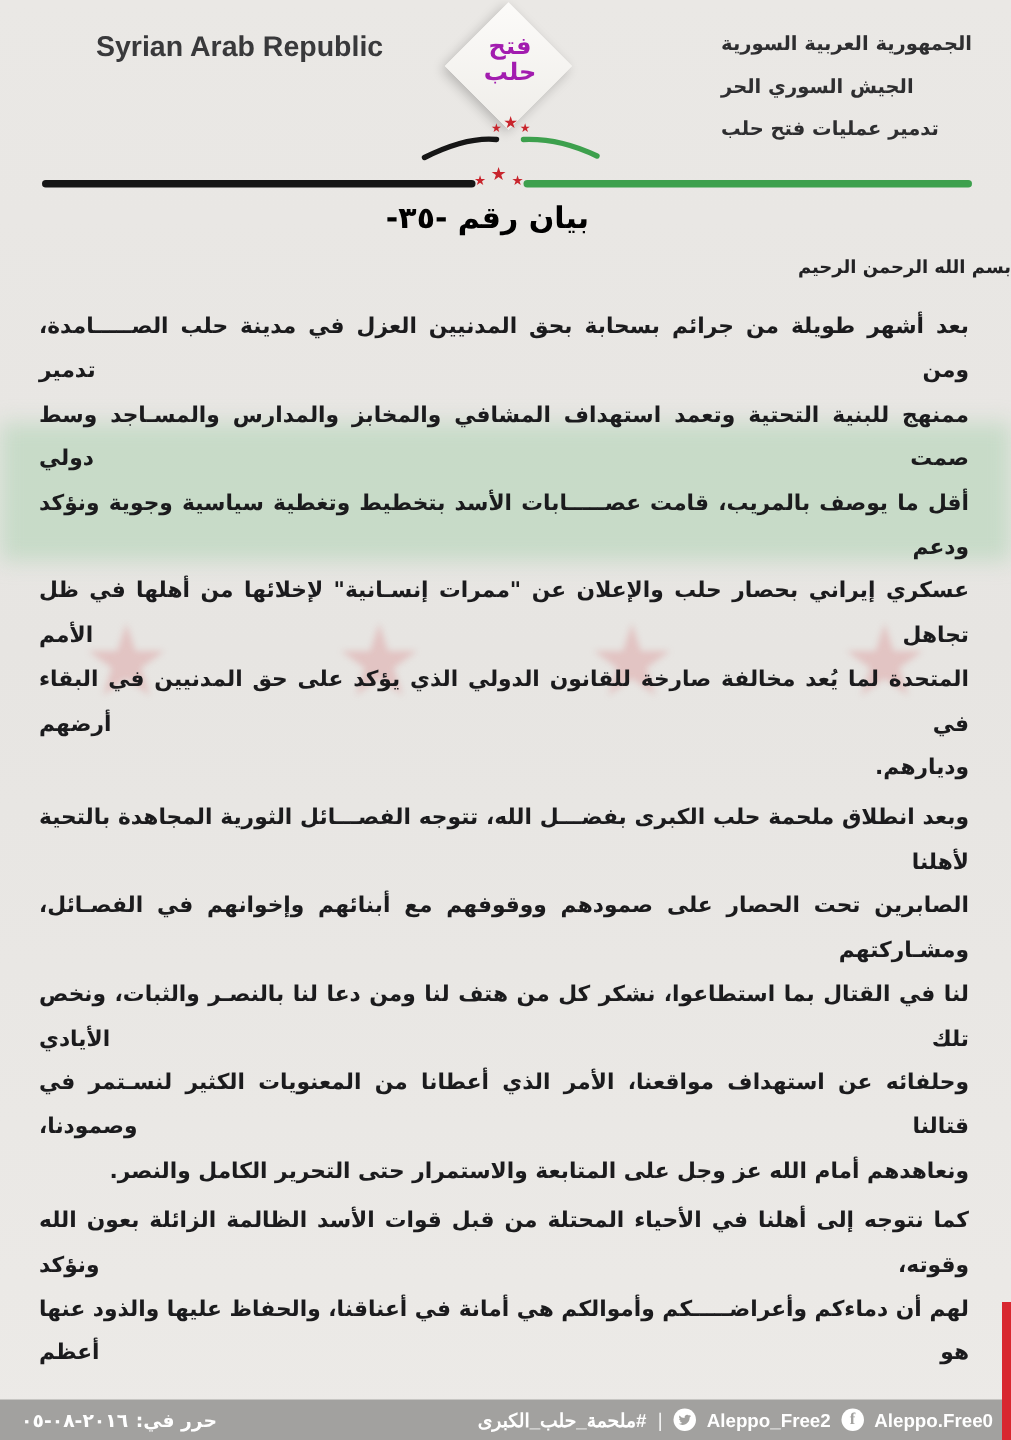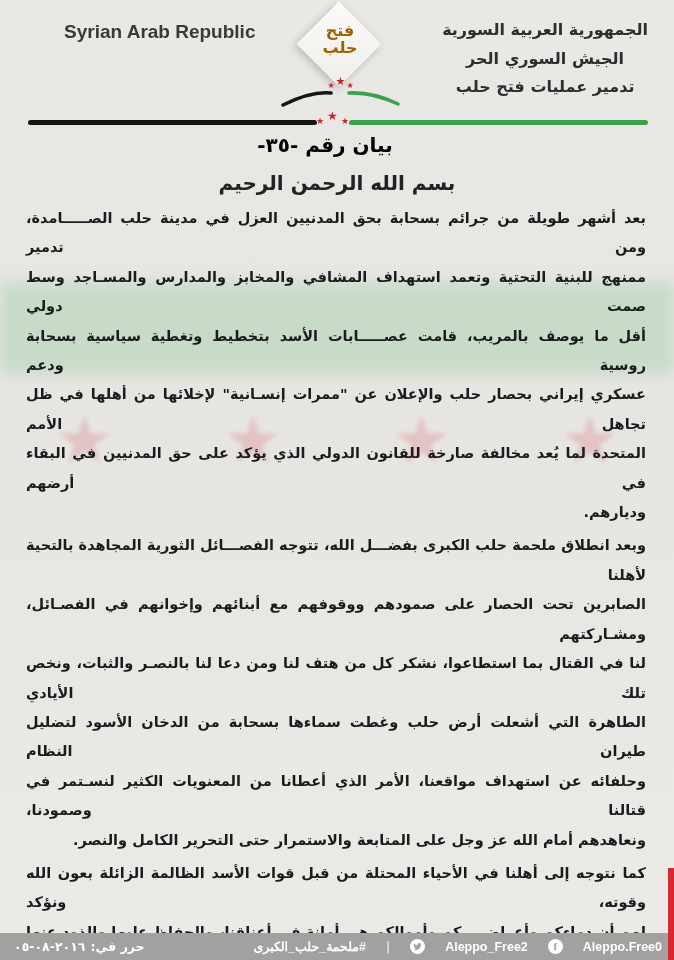--- a/index.html
+++ b/index.html
@@ -9,51 +9,51 @@
     font-family:"DejaVu Sans",sans-serif;color:#1c1c1e;
   }
   .abs{position:absolute;}
   
   .wm-green{top:282px;left:0;width:674px;height:92px;background:rgba(148,202,158,.38);filter:blur(7px);}
   .wm-stars{top:396px;left:0;width:674px;height:90px;display:flex;justify-content:space-around;align-items:center;filter:blur(2px);}
   .wm-star{font-size:66px;color:rgba(214,120,122,.30);line-height:1;}
   
   .hdr-en{left:64px;top:18px;font-family:"Liberation Sans",sans-serif;font-weight:bold;
           font-size:19px;line-height:27.5px;color:#39393b;}
-  .hdr-ar{right:26px;top:16px;direction:rtl;text-align:center;font-weight:bold;
-          font-size:16px;line-height:28.5px;color:#2e2e30;}
+  .hdr-ar{right:26px;top:16px;direction:rtl;text-align:left;font-weight:bold;
+          font-size:13px;line-height:28.5px;color:#2e2e30;}
   .logo{left:277px;top:6px;width:126px;height:108px;}
   .diamond{position:absolute;left:32px;top:8px;width:60px;height:60px;transform:rotate(45deg);
            background:linear-gradient(135deg,#fcfbf9,#efede9);box-shadow:0 3px 8px rgba(0,0,0,.22);}
-  .callig{position:absolute;left:0;top:16px;width:126px;text-align:center;color:#a16207;
+  .callig{position:absolute;left:0;top:16px;width:126px;text-align:center;color:#a21caf;
           font-weight:bold;font-size:16px;line-height:17px;direction:rtl;}
   .swoosh{position:absolute;left:0;top:78px;}
   .swoosh-stars{position:absolute;left:49px;top:72px;width:30px;text-align:center;color:#c8242c;font-size:8px;letter-spacing:1px;}
   .swoosh-stars .mid{font-size:11px;position:relative;top:-3px;}
   
   .divider{top:117px;left:28px;width:620px;height:14px;}
   .div-black{position:absolute;left:0;top:3px;width:289px;height:5px;background:#151515;border-radius:3px;}
   .div-green{position:absolute;left:321px;right:0;top:3px;height:5px;background:#3da04d;border-radius:3px;}
   .div-star{position:absolute;color:#c8242c;font-size:9px;line-height:1;}
   .ds1{left:288px;top:0;}
   .ds2{left:299px;top:-7px;font-size:12px;}
   .ds3{left:313px;top:0;}
   
   .title{top:133px;left:0;width:650px;text-align:center;direction:rtl;font-weight:bold;font-size:20px;color:#000000;}
-  .basmala{top:171px;left:0;width:674px;text-align:center;direction:rtl;font-weight:bold;font-size:20px;color:#222224;}
+  .basmala{top:171px;left:0;width:674px;direction:rtl;font-weight:bold;font-size:12px;color:#222224;}
   .body{top:204px;left:26px;width:620px;direction:rtl;font-weight:bold;font-size:14.5px;color:#1b1b1d;}
   .para{margin-bottom:4px;}
   .bline{line-height:29.4px;text-align:justify;text-align-last:justify;}
   .bline.last{text-align-last:right;}
   
   .footer{left:0;bottom:0;width:674px;height:27px;background:#a2a19f;color:#fff;
           display:flex;align-items:center;justify-content:space-between;
           padding:0 12px 0 14px;box-sizing:border-box;font-weight:bold;font-size:12.5px;}
   .issued{direction:rtl;display:flex;gap:5px;align-items:center;}
-  .social{display:flex;align-items:center;gap:20px;}
+  .social{display:flex;align-items:center;gap:7px;}
   .pipe{opacity:.9;font-weight:normal;}
   .sicon{width:15px;height:15px;border-radius:50%;background:#fff;display:inline-flex;
          align-items:center;justify-content:center;color:#a2a19f;font-size:11px;font-weight:bold;
          font-family:"Liberation Serif",serif;line-height:1;}
   .handle{font-family:"Liberation Sans",sans-serif;font-weight:bold;}
   .red-stripe{right:0;top:868px;width:6px;height:92px;background:#d8272f;z-index:5;}
 </style>
 </head>
 <body>
 
@@ -97,30 +97,29 @@
 </div>
 
 <div class="abs title">بيان رقم -٣٥-</div>
 <div class="abs basmala">بسم الله الرحمن الرحيم</div>
 
 <div class="abs body">
 
 <div class="para">
       <div class="bline">بعد أشهر طويلة من جرائم بسحابة بحق المدنيين العزل في مدينة حلب الصـــــامدة، ومن تدمير</div>
       <div class="bline">ممنهج للبنية التحتية وتعمد استهداف المشافي والمخابز والمدارس والمسـاجد وسط صمت دولي</div>
-      <div class="bline">أقل ما يوصف بالمريب، قامت عصـــــابات الأسد بتخطيط وتغطية سياسية بسحابة روسية ودعم</div>
+      <div class="bline">أقل ما يوصف بالمريب، قامت عصـــــابات الأسد بتخطيط وتغطية سياسية وجوية ونؤكد ودعم</div>
       <div class="bline">عسكري إيراني بحصار حلب والإعلان عن "ممرات إنسـانية" لإخلائها من أهلها في ظل تجاهل الأمم</div>
       <div class="bline">المتحدة لما يُعد مخالفة صارخة للقانون الدولي الذي يؤكد على حق المدنيين في البقاء في أرضهم</div>
       <div class="bline last">وديارهم.</div>
     </div>
     <div class="para">
       <div class="bline">وبعد انطلاق ملحمة حلب الكبرى بفضـــل الله، تتوجه الفصـــائل الثورية المجاهدة بالتحية لأهلنا</div>
       <div class="bline">الصابرين تحت الحصار على صمودهم ووقوفهم مع أبنائهم وإخوانهم في الفصـائل،  ومشـاركتهم</div>
       <div class="bline">لنا في القتال بما استطاعوا، نشكر كل من هتف لنا ومن دعا لنا بالنصـر والثبات، ونخص تلك الأيادي</div>
-      <div class="bline">الطاهرة التي أشعلت أرض حلب وغطت سماءها بسحابة من الدخان الأسود لتضليل طيران النظام</div>
       <div class="bline">وحلفائه عن استهداف مواقعنا، الأمر الذي أعطانا من المعنويات الكثير لنسـتمر في قتالنا وصمودنا،</div>
       <div class="bline last">ونعاهدهم أمام الله عز وجل على المتابعة والاستمرار حتى التحرير الكامل والنصر.</div>
     </div>
     <div class="para">
       <div class="bline">كما نتوجه إلى أهلنا في الأحياء المحتلة من قبل قوات الأسد الظالمة الزائلة بعون الله وقوته، ونؤكد</div>
       <div class="bline">لهم أن دماءكم وأعراضـــــكم وأموالكم هي أمانة في أعناقنا، والحفاظ عليها والذود عنها هو أعظم</div>
     </div>
   </div>
 
 <div class="abs footer">

